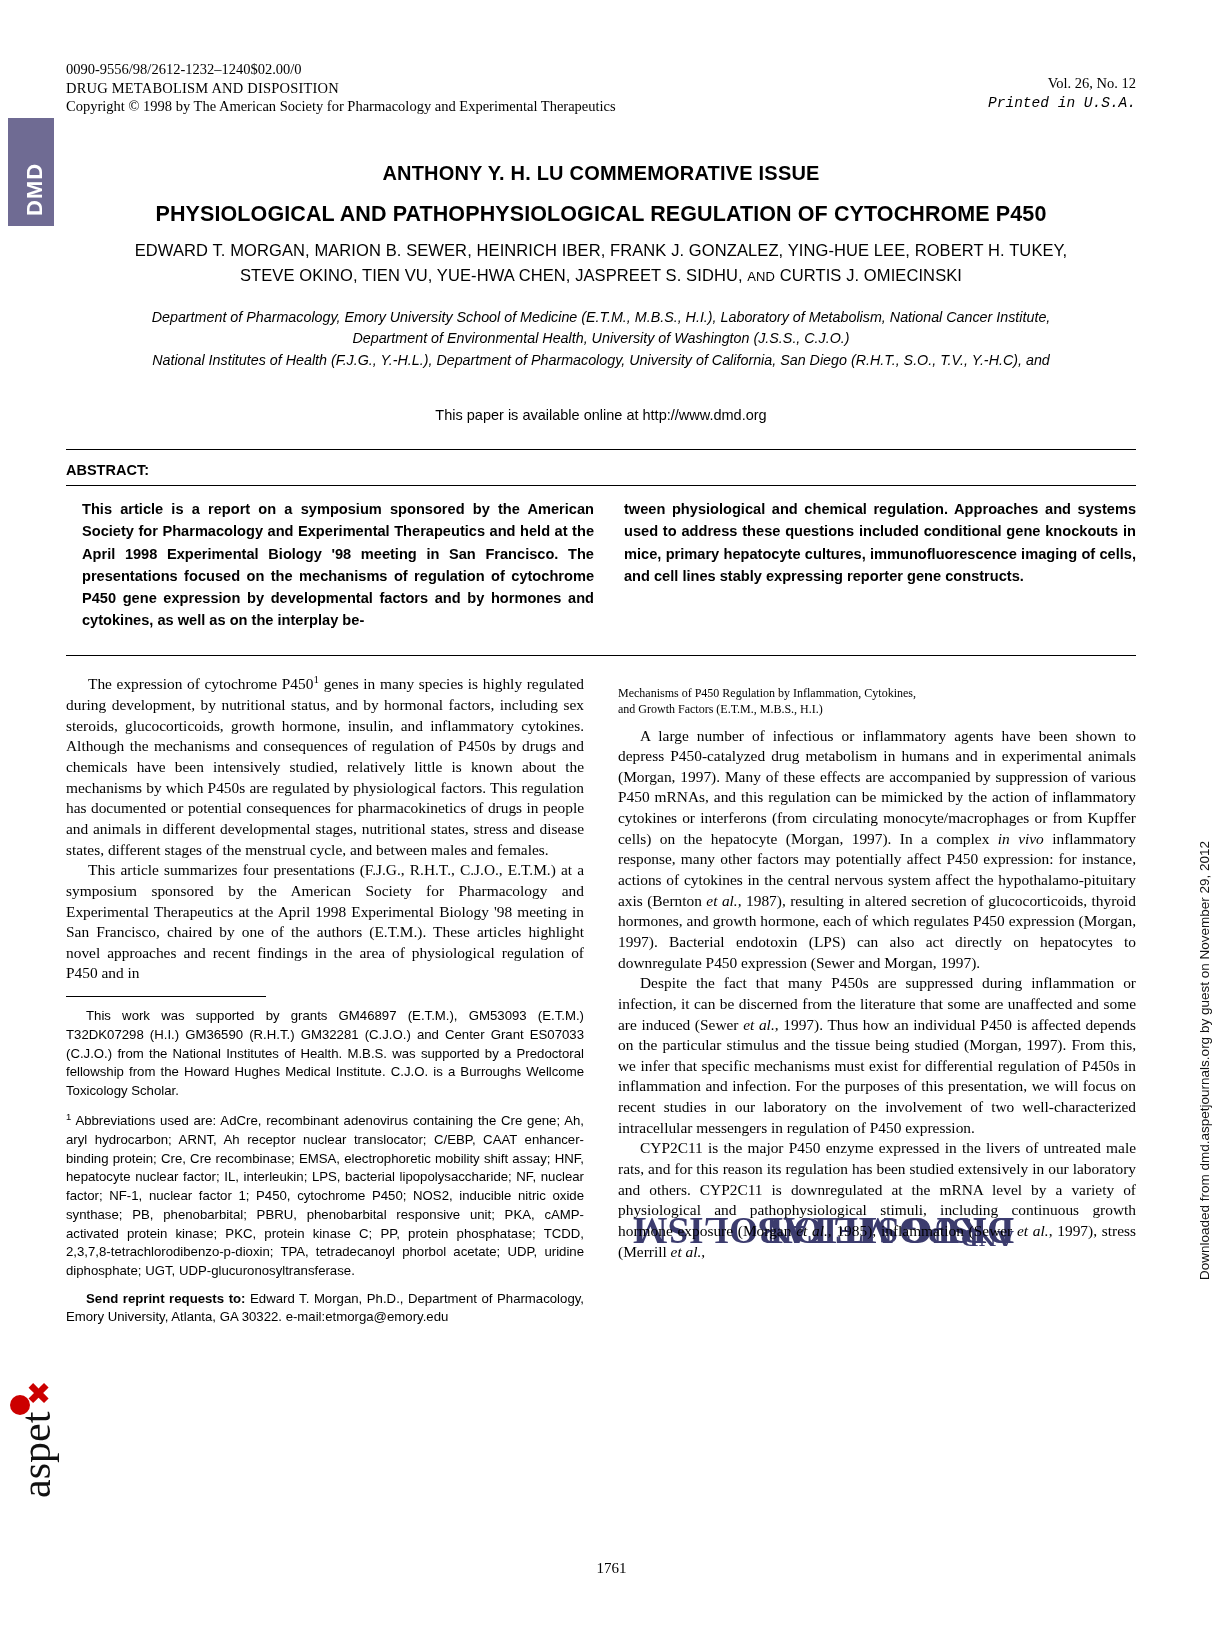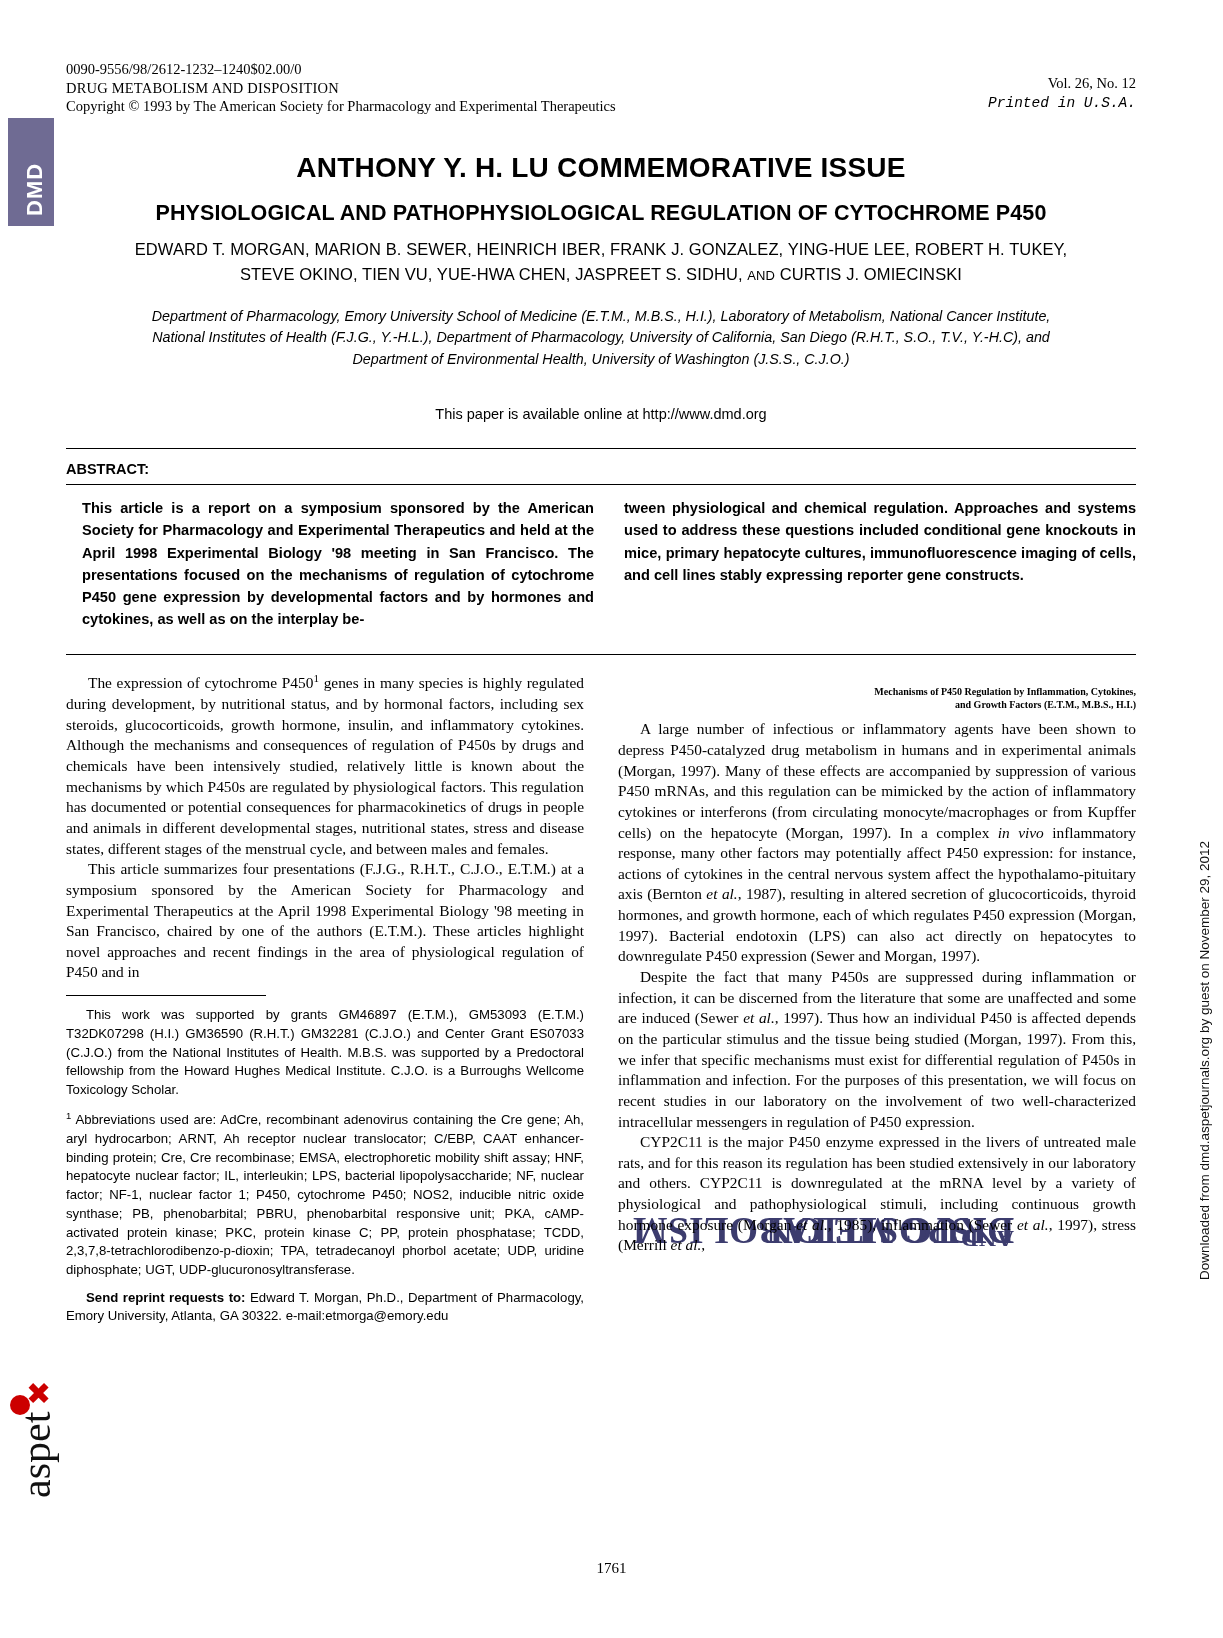--- a/index.html
+++ b/index.html
@@ -151,25 +151,25 @@
     text-align: right;
     line-height: 1.35;
   }
   .mh-line1 { font-size: 14.5px; }
   .mh-line2 { font-size: 14.5px; font-variant: small-caps; letter-spacing: 0.2px;}
   .mh-line3 { font-size: 14.5px; }
   .mh-vol { font-size: 14.5px; }
   .mh-printed { font-size: 14.5px; font-style: italic; font-family: Liberation Mono, monospace; }
 
   .title-commem {
-    margin-top: 26px;
-    text-align: center;
-    font-family: "Liberation Sans", sans-serif;
-    font-weight: bold;
-    font-size: 28px;
+    margin-top: 36px;
+    text-align: center;
+    font-family: "Liberation Sans", sans-serif;
+    font-weight: bold;
+    font-size: 20px;
     letter-spacing: 0.2px;
   }
   .title-main {
     margin-top: 16px;
     text-align: center;
     font-family: "Liberation Sans", sans-serif;
     font-weight: bold;
     font-size: 21.5px;
     letter-spacing: 0.1px;
     line-height: 1.25;
@@ -258,24 +258,24 @@
     font-family: "Liberation Sans", sans-serif;
     font-size: 13.2px;
     line-height: 1.42;
     text-align: justify;
   }
   .footnotes p { margin: 0 0 9px 0; text-indent: 20px; }
   .footnotes p.noindent { text-indent: 0; }
   .footnotes b { font-weight: bold; }
 
   .sec-head {
-    text-align: right;
-    font-family: "Liberation Serif", serif;
-    font-weight: bold;
-    font-size: 10px;
+    text-align: left;
+    font-family: "Liberation Serif", serif;
+    font-weight: normal;
+    font-size: 12px;
     line-height: 1.3;
     margin: 14px 0 8px 0;
   }
   .it { font-style: italic; }
   .sup { font-size: 0.72em; vertical-align: super; }
 
   .page-num {
     position: absolute;
     left: 0;
     right: 0;
@@ -309,40 +309,40 @@
 <div class="download-vert">
   <span>Downloaded from dmd.aspetjournals.org by guest on November 29, 2012</span>
 </div>
 
 <div class="page">
 
   <div class="masthead">
     <div class="mh-left">
       <div class="mh-line1">0090-9556/98/2612-1232–1240$02.00/0</div>
       <div class="mh-line2">DRUG METABOLISM AND DISPOSITION</div>
-      <div class="mh-line3">Copyright © 1993 by The American Society for Pharmacology and Experimental Therapeutics</div>
+      <div class="mh-line3">Copyright © 1998 by The American Society for Pharmacology and Experimental Therapeutics</div>
     </div>
     <div class="mh-right">
       <div class="mh-vol">Vol. 26, No. 12</div>
       <div class="mh-printed">Printed in U.S.A.</div>
     </div>
   </div>
 
   <div class="title-commem">ANTHONY Y. H. LU COMMEMORATIVE ISSUE</div>
   <div class="title-main">PHYSIOLOGICAL AND PATHOPHYSIOLOGICAL REGULATION OF CYTOCHROME P450</div>
 
   <div class="authors">
     <div>EDWARD T. MORGAN, MARION B. SEWER, HEINRICH IBER, FRANK J. GONZALEZ, YING-HUE LEE, ROBERT H. TUKEY,</div>
     <div><span>STEVE OKINO, TIEN VU, YUE-HWA CHEN, JASPREET S. SIDHU, </span><span class="sc">AND</span><span> CURTIS J. OMIECINSKI</span></div>
   </div>
 
   <div class="affil">
     <div>Department of Pharmacology, Emory University School of Medicine (E.T.M., M.B.S., H.I.), Laboratory of Metabolism, National Cancer Institute,</div>
+    <div>Department of Environmental Health, University of Washington (J.S.S., C.J.O.)</div>
     <div>National Institutes of Health (F.J.G., Y.-H.L.), Department of Pharmacology, University of California, San Diego (R.H.T., S.O., T.V., Y.-H.C), and</div>
-    <div>Department of Environmental Health, University of Washington (J.S.S., C.J.O.)</div>
   </div>
 
   <div class="online-note">This paper is available online at http://www.dmd.org</div>
 
   <hr class="rule">
 
   <div class="abstract-label">ABSTRACT:</div>
   <hr class="abstract-rule">
 
   <div class="abstract-cols">

